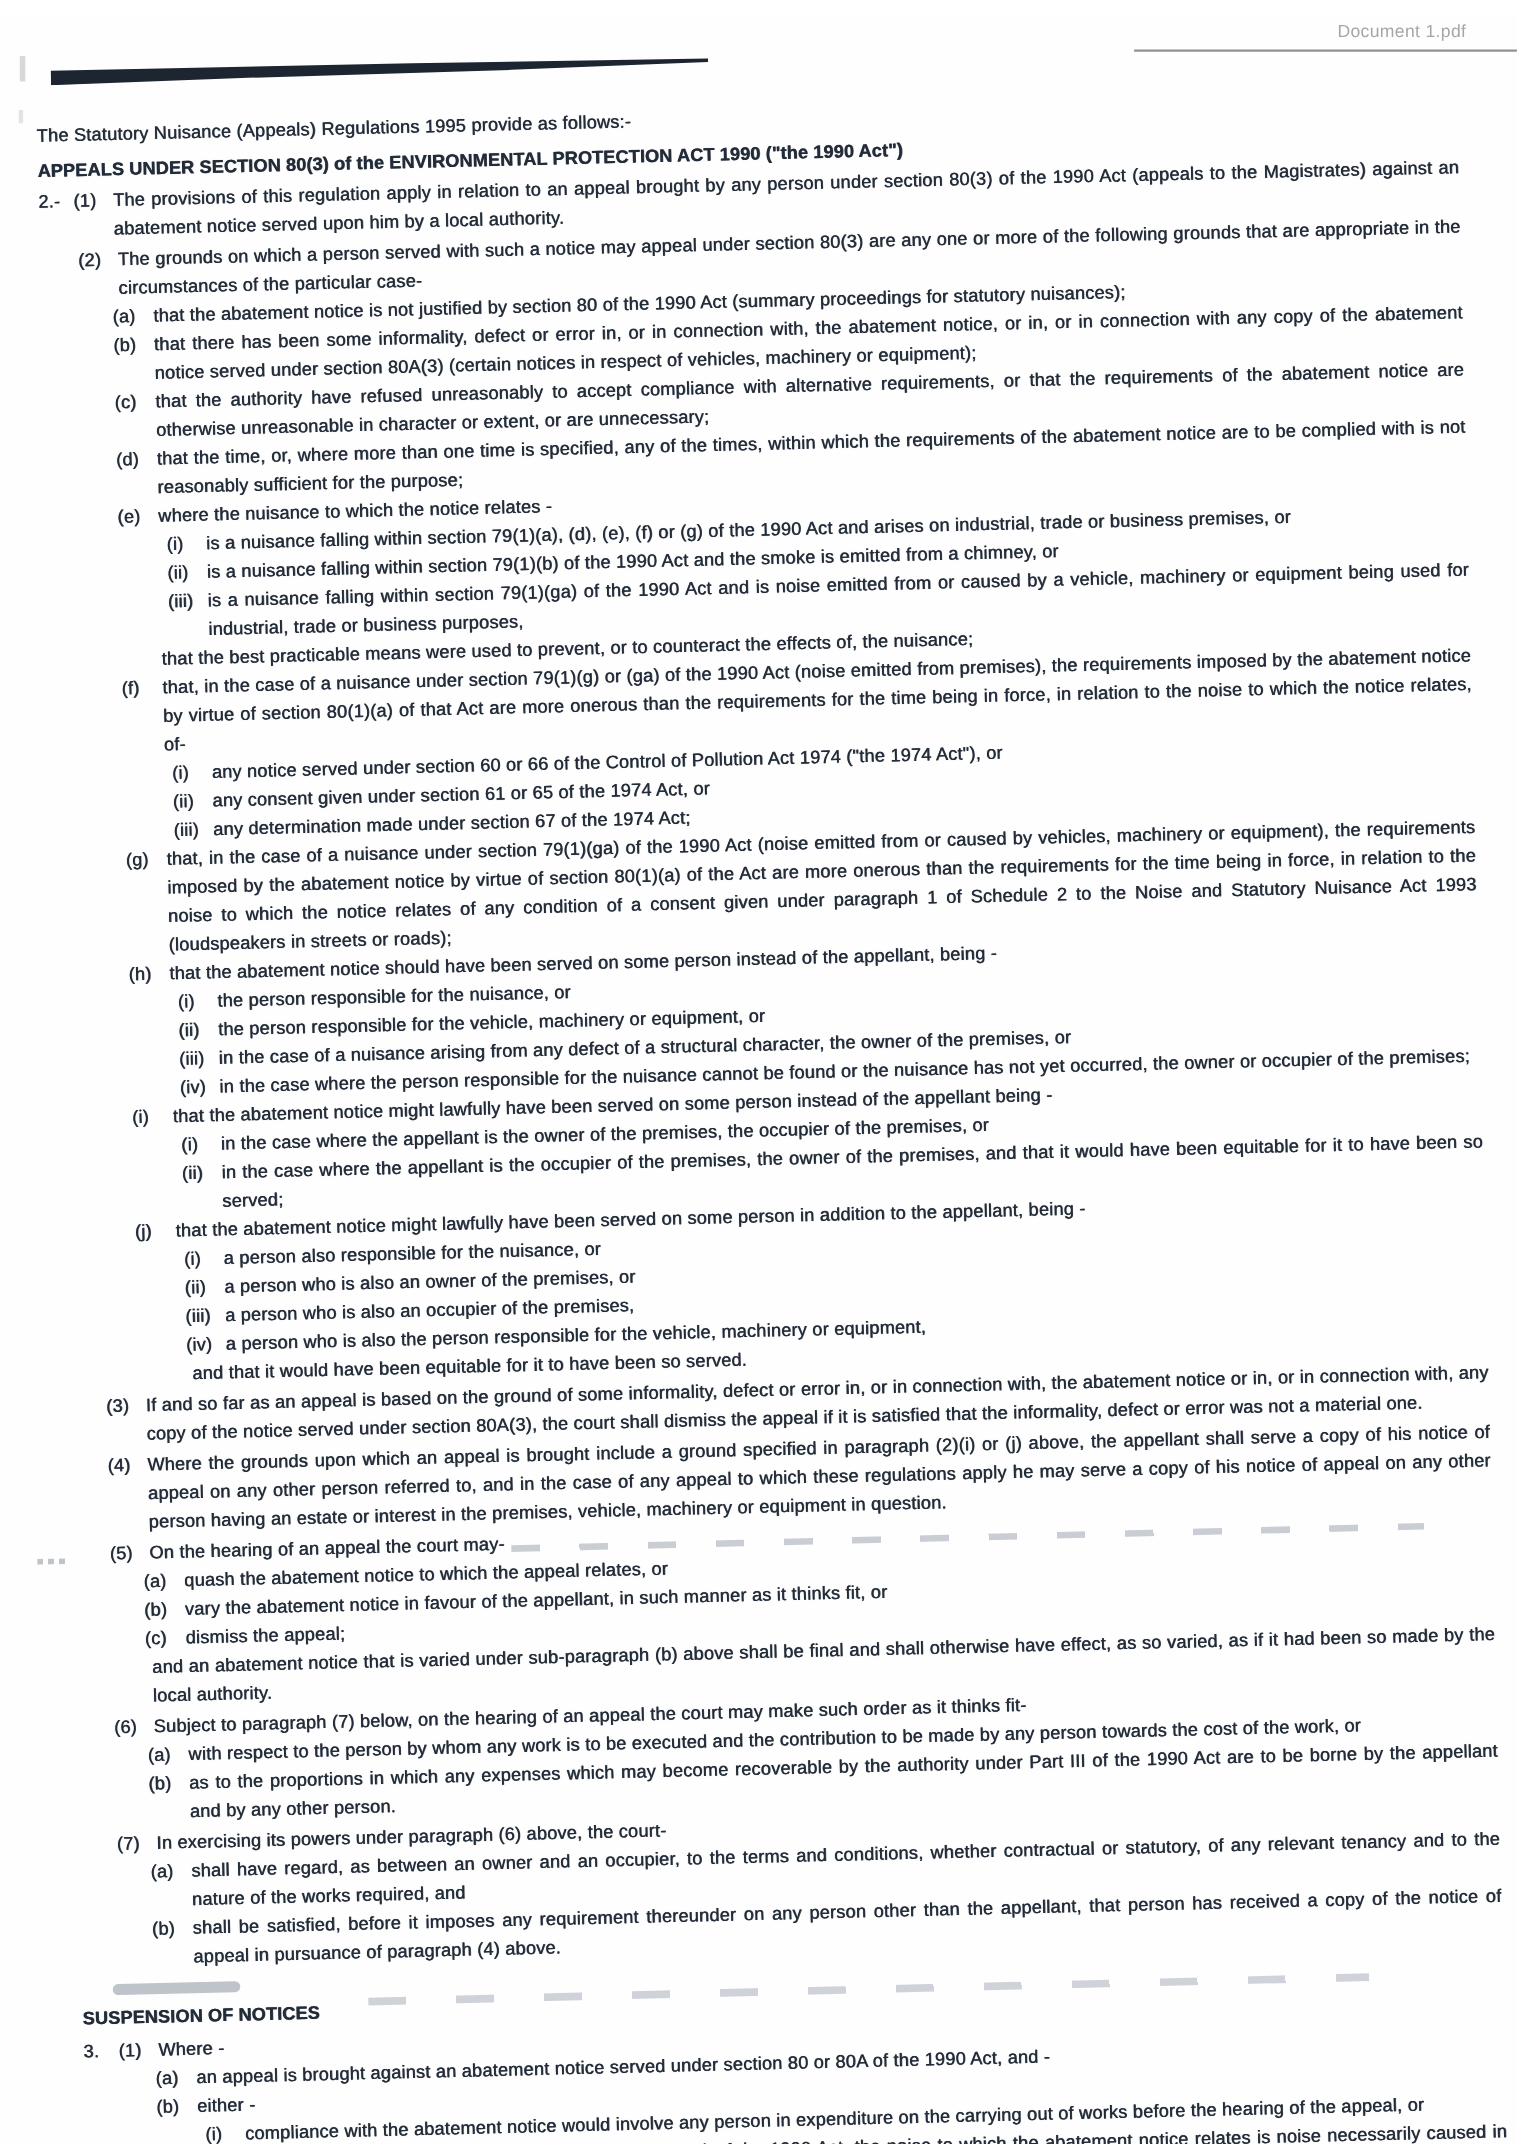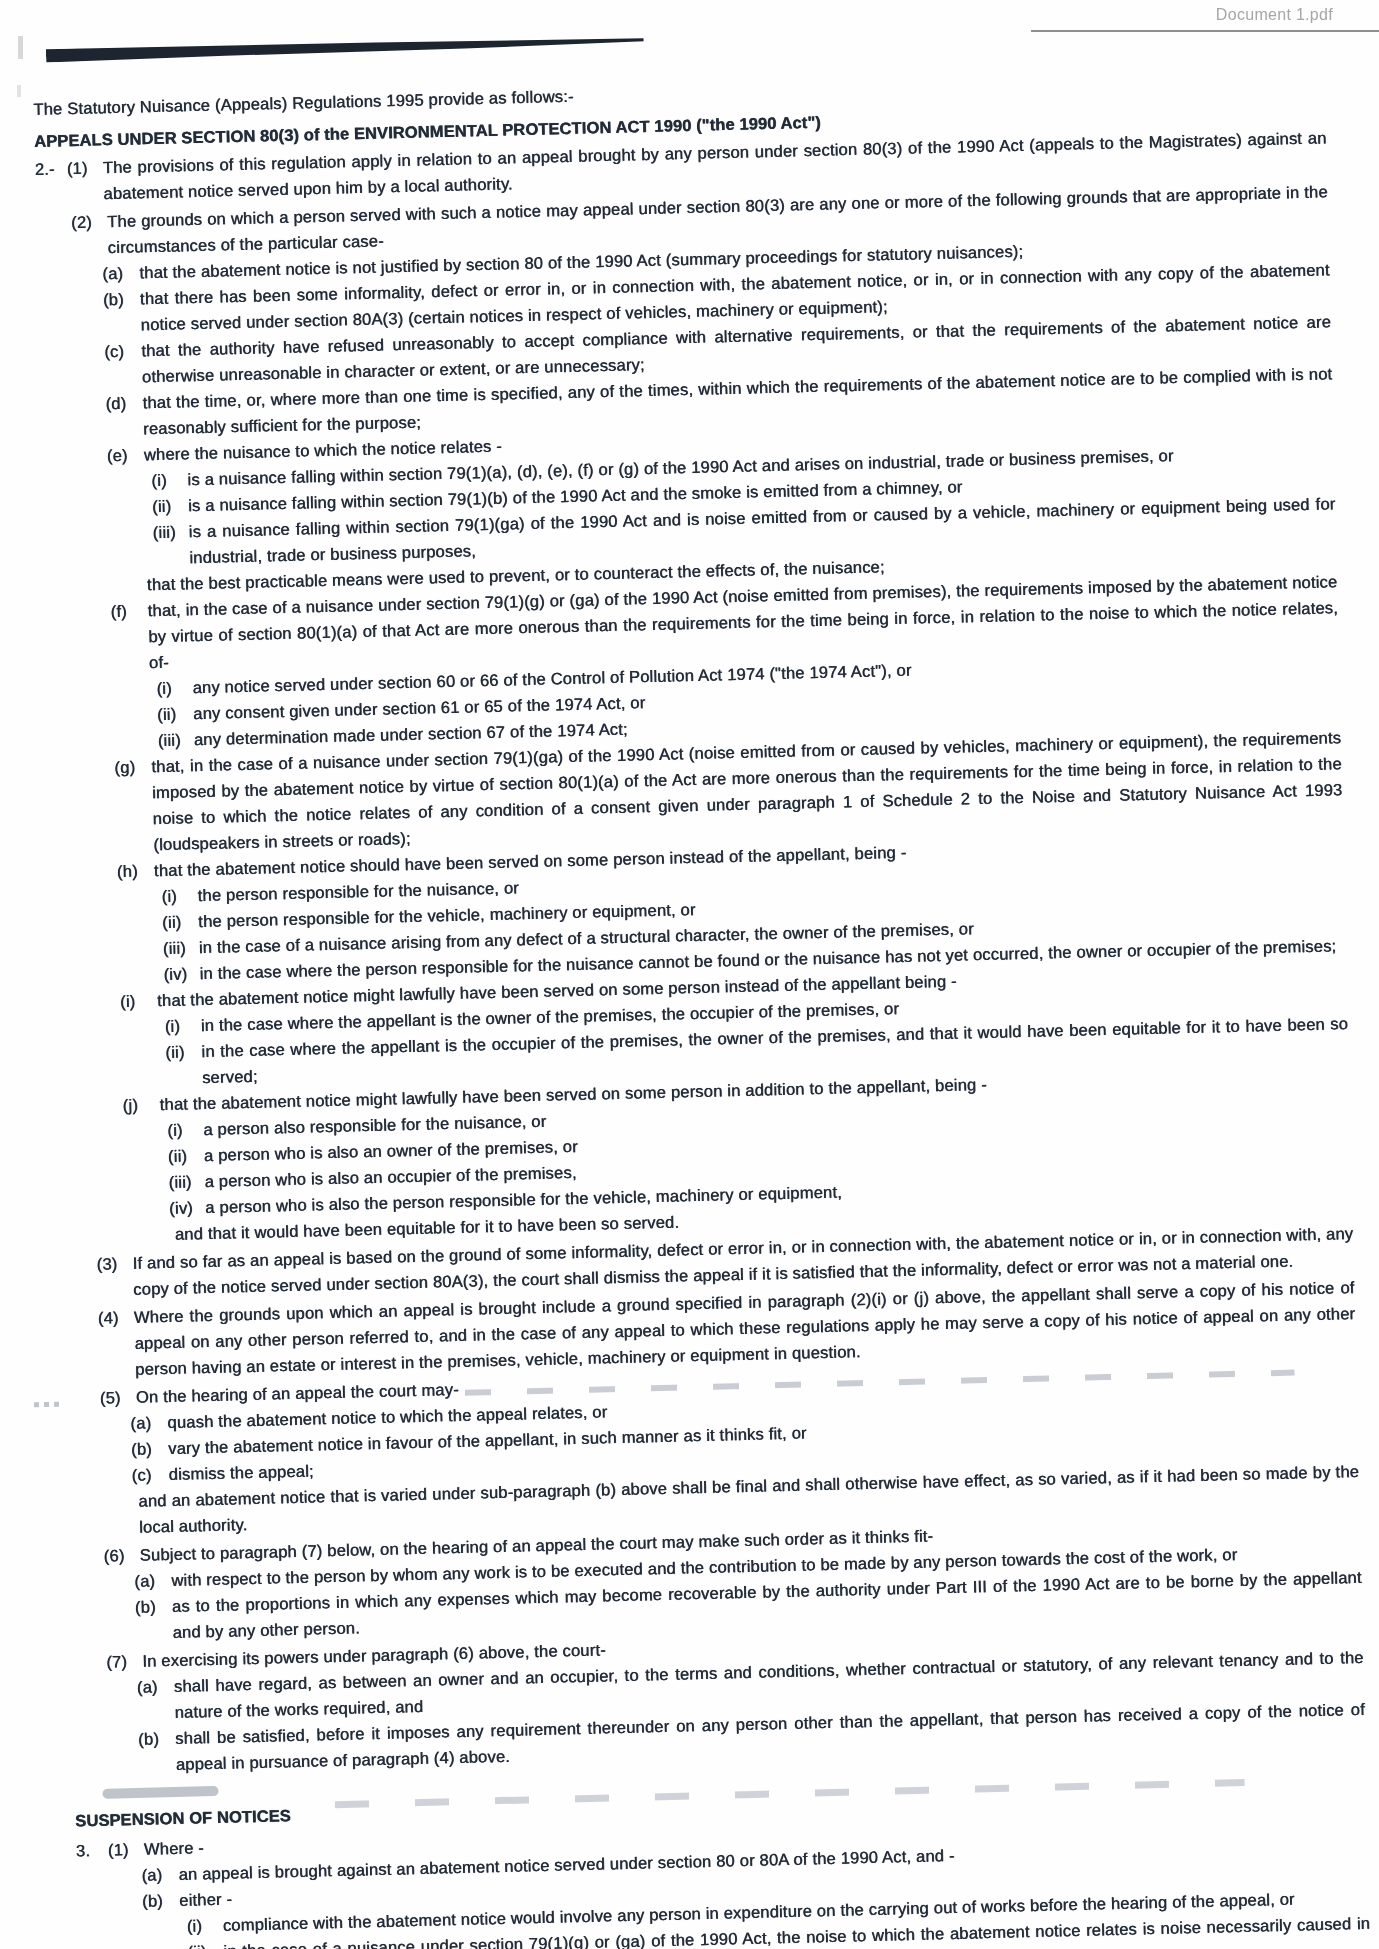--- a/index.html
+++ b/index.html
@@ -3,21 +3,21 @@
 <meta charset="utf-8">
 <style>
   html,body{margin:0;padding:0;}
   body{
     width:1379px;height:1949px;
     background:#ffffff;
     overflow:hidden;
     font-family:"Liberation Sans","DejaVu Sans",sans-serif;
     position:relative;
   }
-  .page{position:absolute;inset:0;background:#fefefe;}
+  .page{position:absolute;inset:0;background:#fefefe;margin-top:15px;}
 
   
   .pdf-filename{
     position:absolute;top:6px;right:46px;
     font-size:16px;color:#a6a6a6;letter-spacing:.3px;
     white-space:nowrap;
   }
   .pdf-rule{
     position:absolute;top:30px;left:1031px;width:348px;height:2px;
     background:#8f8f8f;

